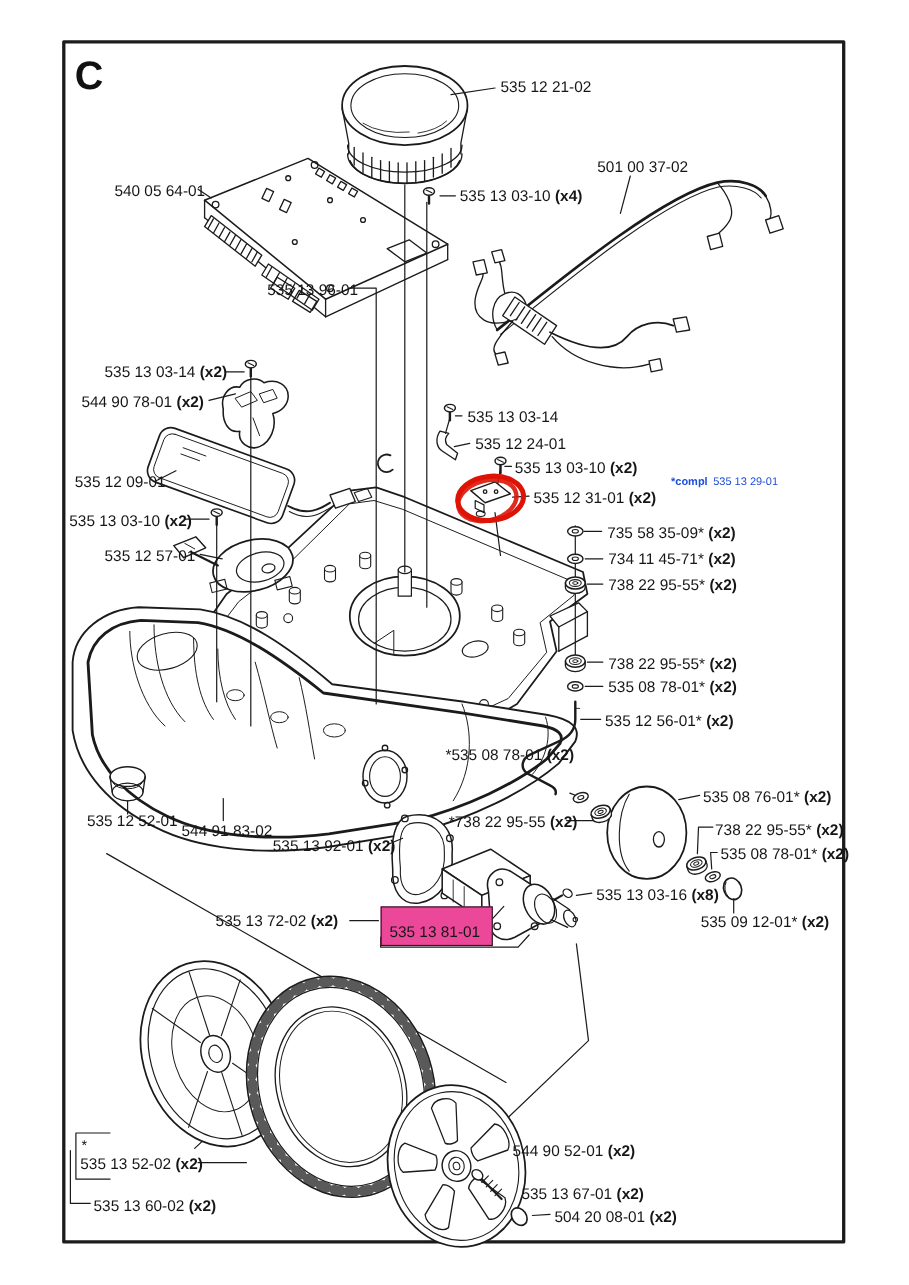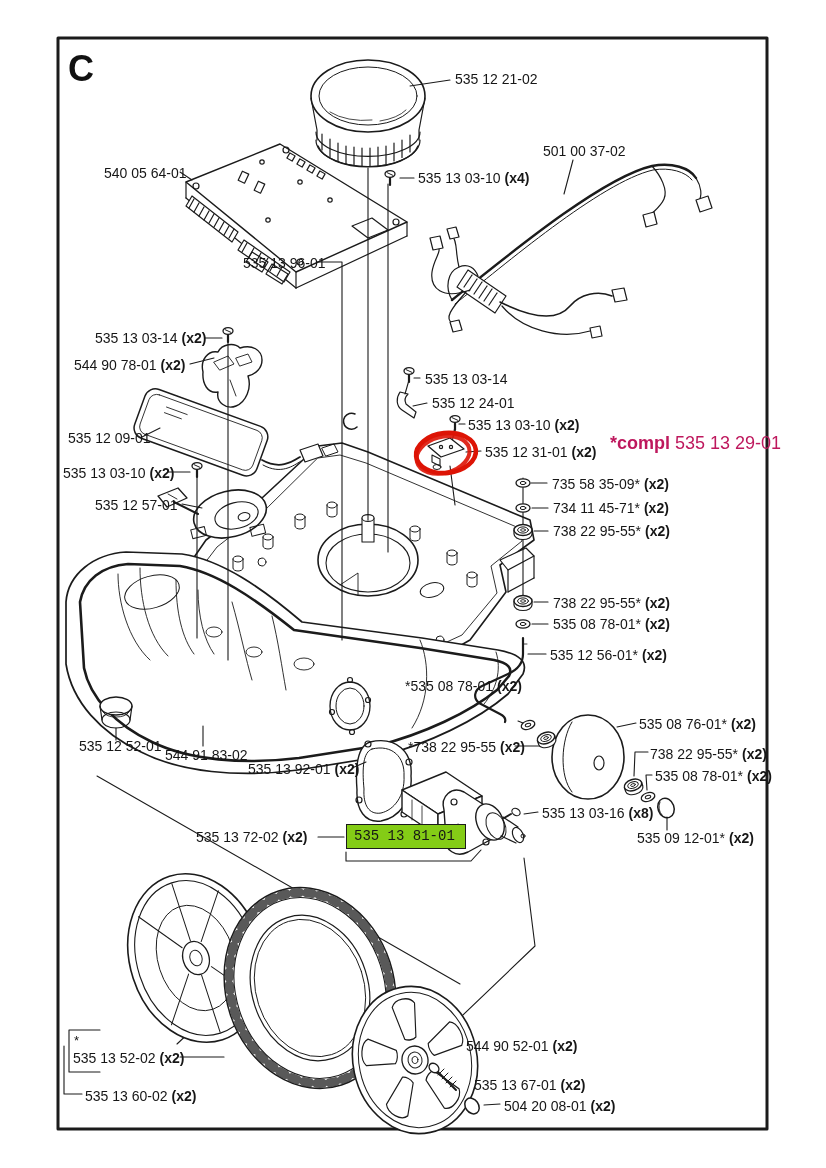--- a/index.html
+++ b/index.html
@@ -2,23 +2,23 @@
 <html><head>
 <meta charset="utf-8">
 <style>
   html,body{margin:0;padding:0;background:#fff;}
   .sheet{position:relative;width:826px;height:1168px;background:#fff;overflow:hidden;
          font-family:"Liberation Sans","DejaVu Sans",sans-serif;color:#161616;}
   .art{position:absolute;left:0;top:0;}
   .lbl{position:absolute;white-space:nowrap;font-size:14px;line-height:16px;color:#161616;}
   .lbl .q{font-weight:bold;margin-left:4px;margin-top:20px;}
   .lbl .q:empty{margin-left:0;}
-  .lbl.boxed{border:1.6px solid #1b1b1b;padding:3px 10px 4px 7px;background:#84cc16;font-family:Liberation Mono, monospace;}
+  .lbl.boxed{border:1.6px solid #1b1b1b;padding:14px 10px 4px 7px;background:#ec4899;}
   .section-letter{position:absolute;font-size:36px;font-weight:bold;color:#111;}
-  .note{position:absolute;white-space:nowrap;font-size:18px;color:#be185d;}
+  .note{position:absolute;white-space:nowrap;font-size:10px;color:#1d4ed8;}
   .note .p{font-weight:bold;margin-right:5px;}
   .star-mark{position:absolute;font-size:13px;color:#161616;}
 </style>
 </head>
 <body>
 
 <div class="sheet">
 
 <svg class="art" width="826" height="1168" viewBox="0 0 826 1168" fill="none" stroke="#1b1b1b" stroke-width="1.2" stroke-linecap="round" stroke-linejoin="round">
   <defs>

